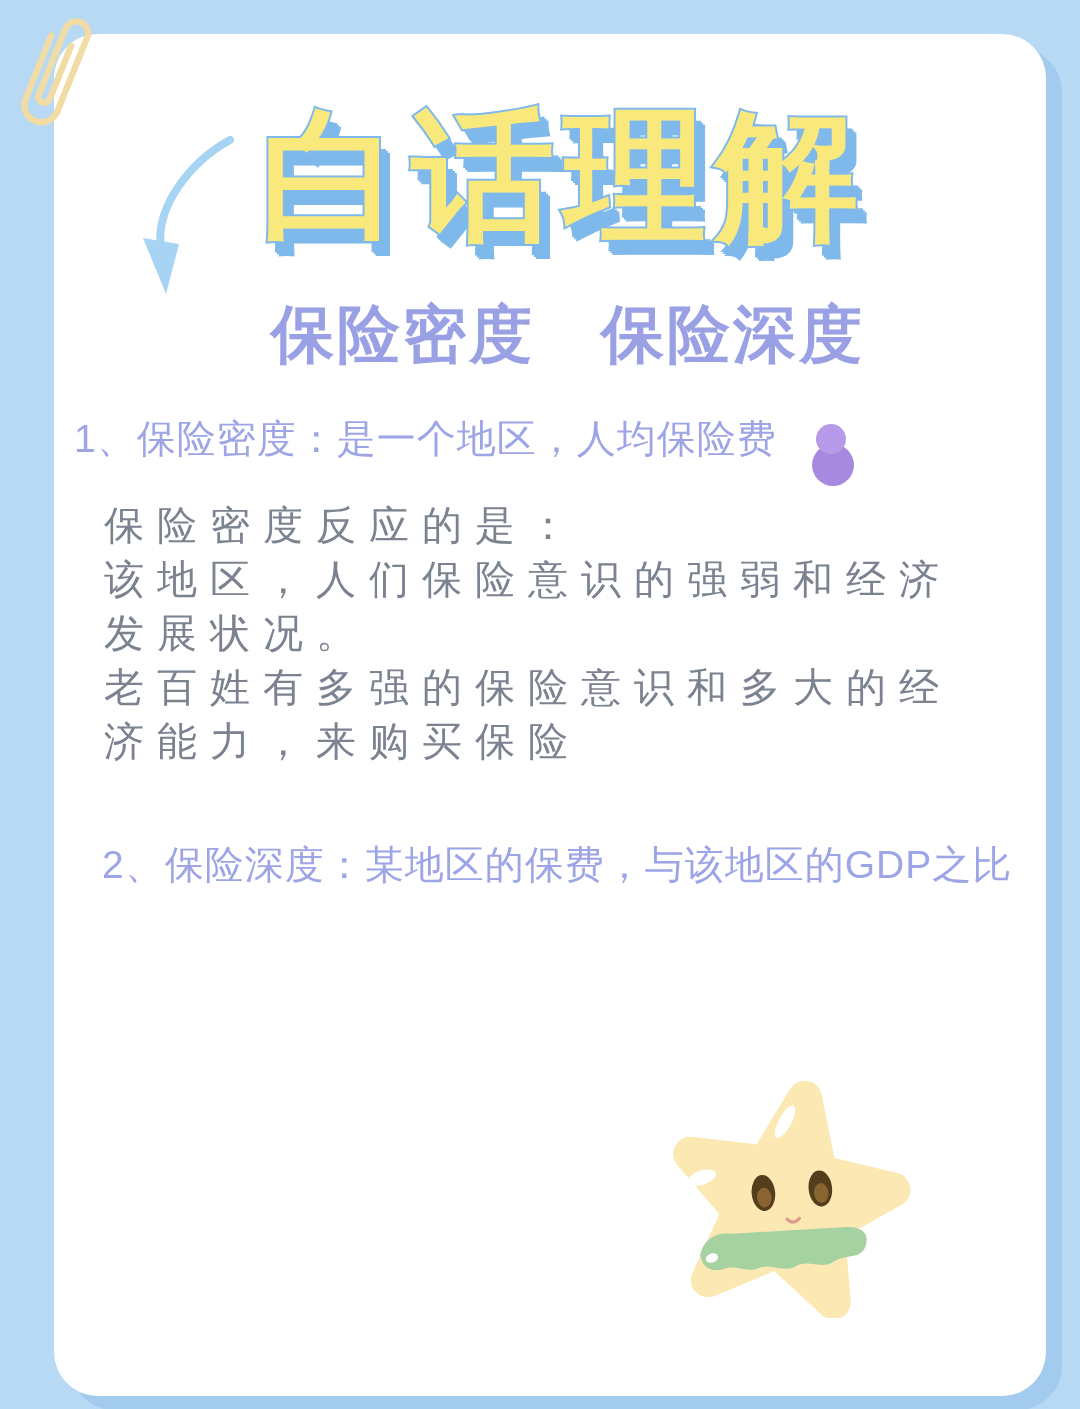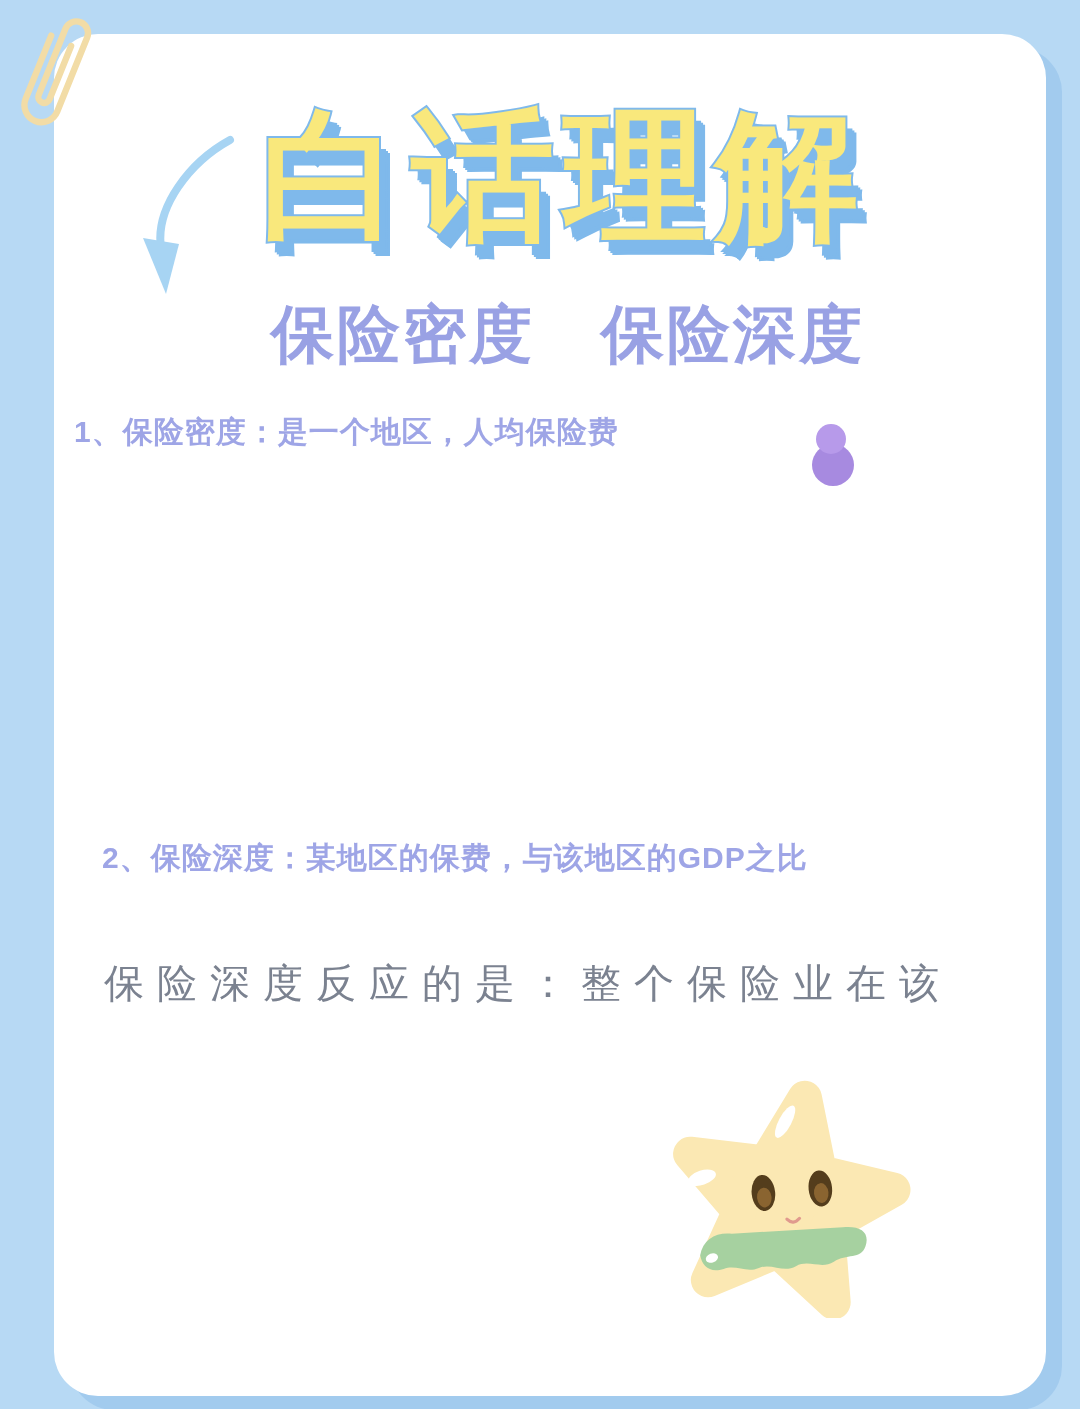--- a/index.html
+++ b/index.html
@@ -40,21 +40,21 @@
       9px 13px 0 var(--title_blue),
       11px 15px 0 var(--title_blue);
   }
   .subtitle{
     position:absolute; left:0; top:288px; width:100%; margin:4px;
     text-align:center; font-size:63px; font-weight:800; letter-spacing:3px;
     color:var(--subtitle_purple);
   }
   .sec-heading{
     position:absolute; left:74px; margin:0;
-    font-size:30px; font-weight:700; letter-spacing:1px;
+    font-size:39px; font-weight:400; letter-spacing:1px;
     color:var(--heading_purple); white-space:nowrap;
   }
   .sec1-heading{ top:412px; }
   .sec2-heading{ top:838px;margin-left:28px; }
   .pin-svg{ position:absolute; left:806px; top:420px; width:50px; height:72px; }
   .body-block{
     position:absolute; left:104px; color:var(--body_gray);
     font-size:40px; font-weight:400; letter-spacing:13px; line-height:54px;
     white-space:nowrap;
   }
@@ -82,25 +82,31 @@
 
   <h2 class="subtitle">保险密度　保险深度</h2>
 
   <div class="sec-heading sec1-heading">1、保险密度：是一个地区，人均保险费</div>
 
   <svg class="pin-svg" viewBox="0 0 50 72">
     <circle cx="27" cy="45" r="21" fill="var(--pin_purple)"></circle>
     <circle cx="25" cy="19" r="15" fill="var(--pin_purple_light)"></circle>
   </svg>
 
+  <div class="body-block body1">
+    <div>保险密度反应的是：</div>
+    <div>该地区，人们保险意识的强弱和经济</div>
+    <div>发展状况。</div>
+    <div>老百姓有多强的保险意识和多大的经</div>
+    <div>济能力，来购买保险</div>
+  </div>
 
   <div class="sec-heading sec2-heading">2、保险深度：某地区的保费，与该地区的GDP之比</div>
 
   <div class="body-block body2">
-    <div>保险深度反应的是：整个保险业在该</div>
   </div>
 
   <svg class="star-svg" viewBox="0 0 290 265">
     <path d="M165.8,21.8 L182.4,103.9 L263.8,123.3 L190.9,164.4 L197.6,247.9 L136,191.2 L58.7,223.4 L93.5,147.2 L39,83.7 L122.2,93.3 Z" fill="var(--star_yellow)" stroke="var(--star_yellow)" stroke-width="38" stroke-linejoin="round"></path>
 
     <ellipse cx="144" cy="48" rx="7" ry="20" transform="rotate(28 144 48)" fill="var(--star_highlight)"></ellipse>
     <ellipse cx="52" cy="110" rx="16" ry="8" transform="rotate(-18 52 110)" fill="var(--star_highlight)"></ellipse>
 
     <ellipse cx="120" cy="127" rx="13" ry="20" transform="rotate(-6 120 127)" fill="var(--eye_brown)"></ellipse>
     <ellipse cx="121" cy="132" rx="8" ry="11" transform="rotate(-6 121 132)" fill="var(--eye_brown_light)"></ellipse>

